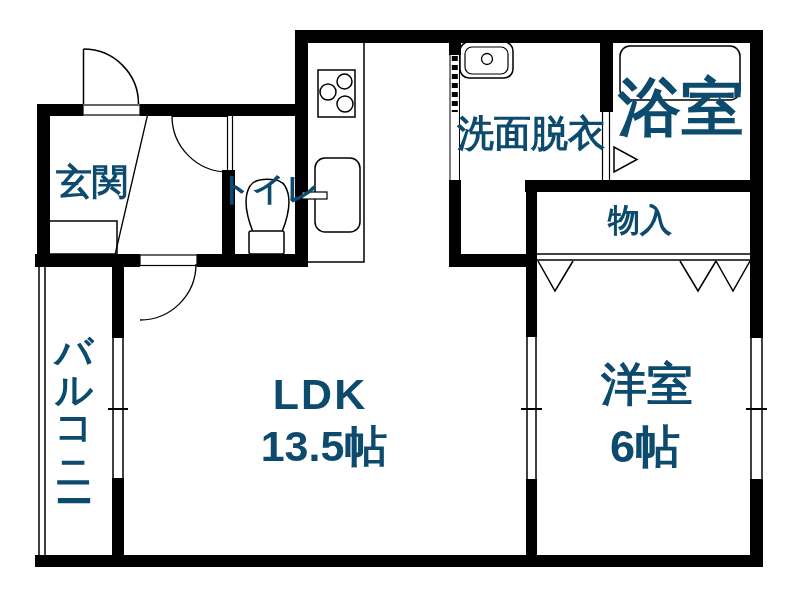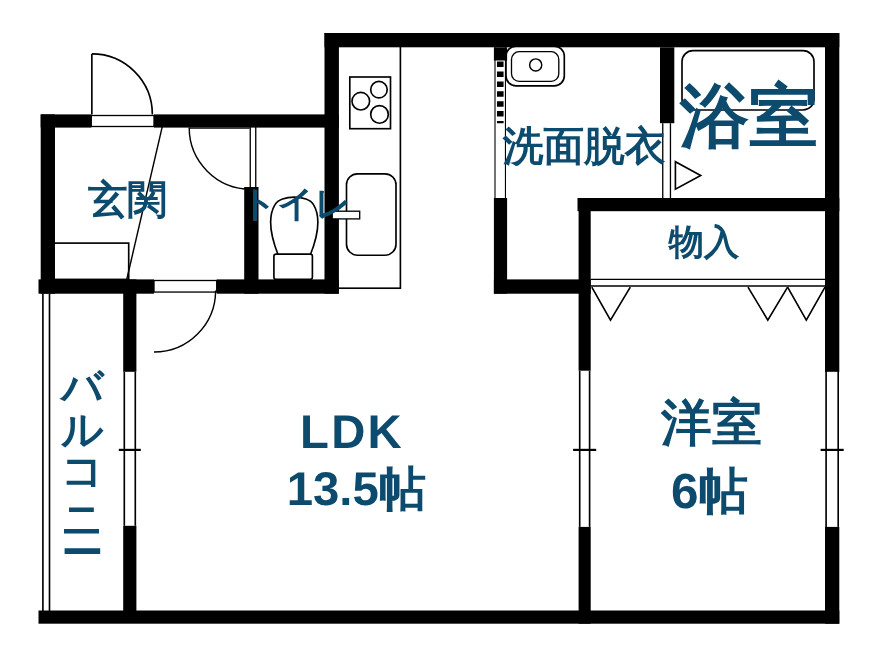--- a/index.html
+++ b/index.html
@@ -123,22 +123,22 @@
 
   <g stroke="#000" fill="none">
     <rect x="460" y="42" width="53" height="36" rx="9" stroke-width="1.5"></rect>
     <rect x="465" y="47" width="43" height="27" rx="7" stroke-width="1.2"></rect>
     <circle cx="487" cy="59" r="5.5" stroke-width="1.3"></circle>
   </g>
 
   <rect x="620" y="46" width="120" height="54" rx="10" stroke="#000" stroke-width="1.5" fill="none"></rect>
 </svg>
 
-<div class="lbl" style="left:92px;top:182px;font-size:36px;margin-left:24px;">玄関</div>
-<div class="lbl" style="left:269px;top:188px;font-size:33px;font-family:Liberation Mono, monospace;">トイレ</div>
+<div class="lbl" style="left:92px;top:182px;font-size:36px;">玄関</div>
+<div class="lbl" style="left:269px;top:188px;font-size:33px;">トイレ</div>
 <div class="lbl" style="left:531px;top:133px;font-size:37px;">洗面脱衣</div>
 <div class="lbl" style="left:681px;top:107px;font-size:63px;">浴室</div>
 <div class="lbl" style="left:640px;top:220px;font-size:32px;">物入</div>
 <div class="lbl vert" style="left:74px;top:308px;font-size:38px;">バルコニー</div>
 <div class="lbl" style="left:320px;top:394px;font-size:43px;letter-spacing:2px;">LDK</div>
 <div class="lbl" style="left:324px;top:446px;font-size:43px;text-align:right;">13.5帖</div>
 <div class="lbl" style="left:647px;top:384px;font-size:46px;">洋室</div>
 <div class="lbl" style="left:645px;top:434px;font-size:45px;margin-top:12px;">6帖</div>
 
 </div>

